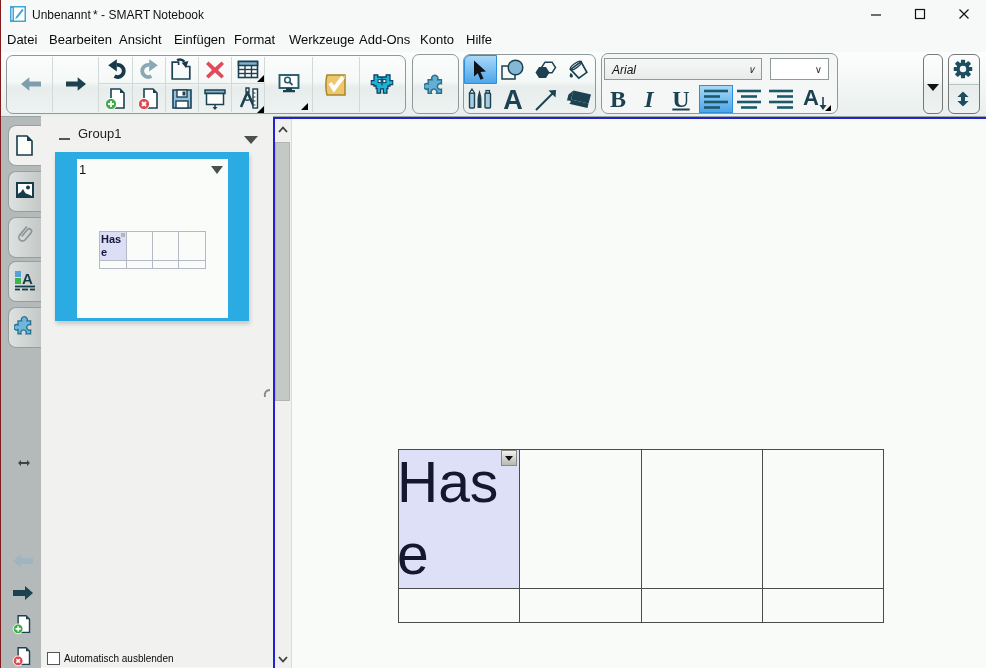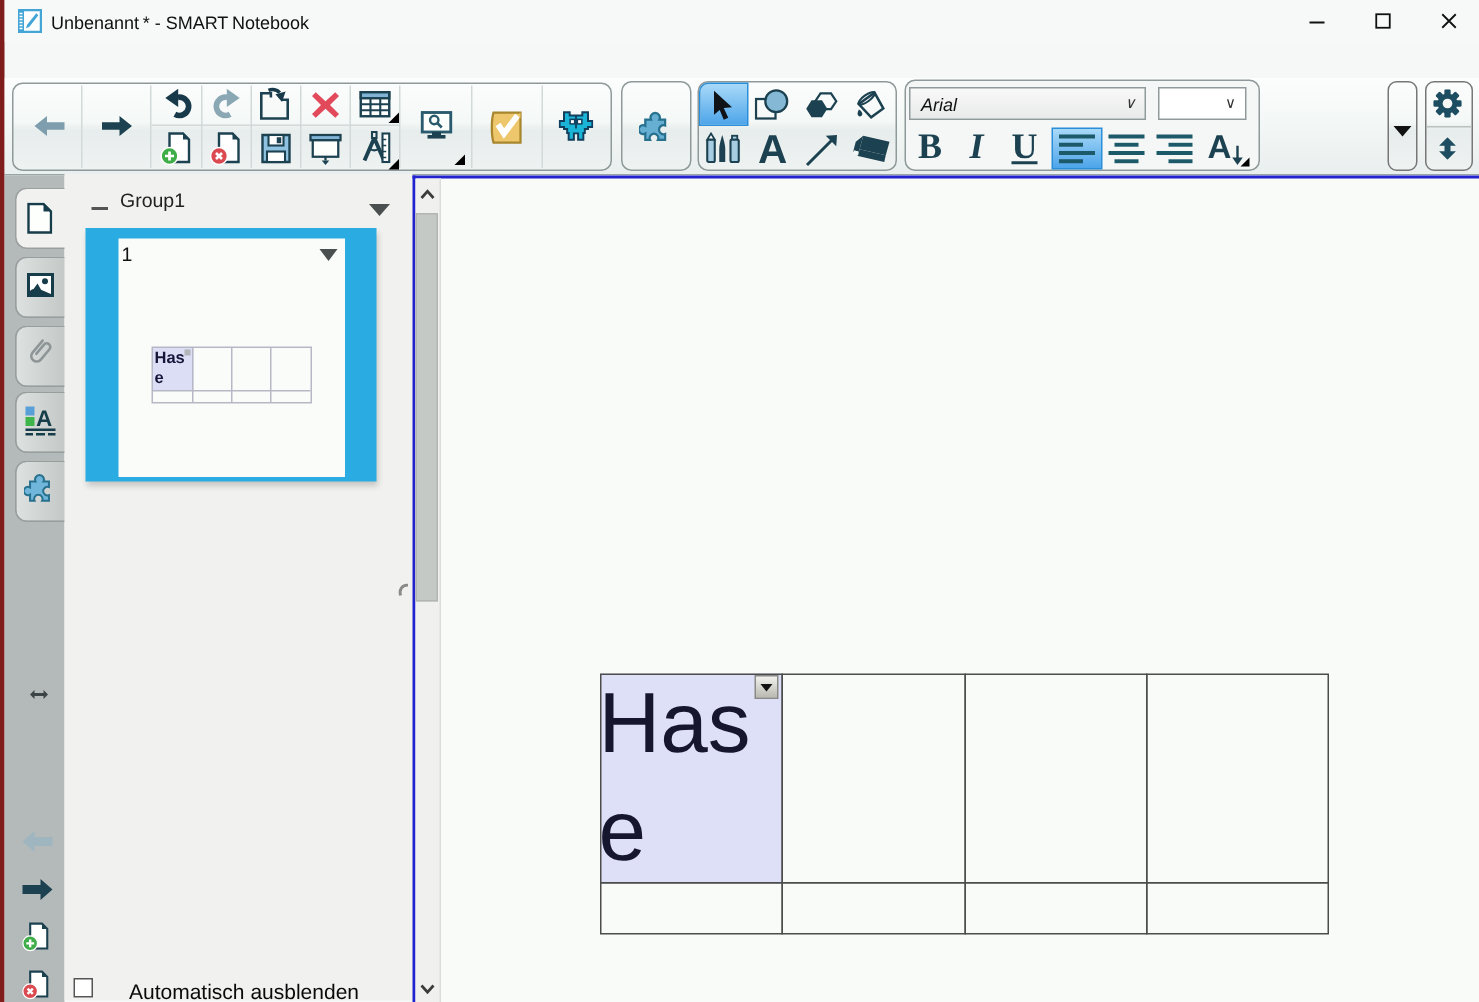--- a/index.html
+++ b/index.html
@@ -1,17 +1,17 @@
 <!DOCTYPE html>
 <html><head>
 <meta charset="utf-8">
 <style>
   html,body{margin:0;padding:0;}
   body{font-family:"Liberation Sans",sans-serif;}
-  #win{position:relative;width:986px;height:668px;overflow:hidden;background:#f6f8f7;border-left:3px solid #7f1d1d;box-sizing:border-box;}
+  #win{position:relative;width:986px;height:668px;overflow:hidden;background:#f6f8f7;border-left:1px solid #7f1d1d;box-sizing:border-box;}
   .abs{position:absolute;}
   
   #titlebar{position:absolute;left:0;top:0;width:986px;height:28px;background:#f7f9f8;}
   #title-ico{position:absolute;left:9px;top:6px;}
   #title-text{position:absolute;left:31px;top:8px;font-size:12px;color:#111;}
   
   #menubar{position:absolute;left:0;top:28px;width:986px;height:24px;background:#f7f9f8;border-bottom:1px solid #c9cdcc;}
   .mi{position:absolute;top:4px;font-size:13px;color:#0a0a0a;}
   
   #toolbar{position:absolute;left:0;top:52px;width:986px;height:64px;background:linear-gradient(#fcfefd,#e9efee);border-bottom:1px solid #9aa4a4;}
@@ -61,20 +61,31 @@
       <line x1="4" y1="10" x2="14" y2="10" stroke="#111" stroke-width="1.2"></line>
     </svg>
     <svg class="abs" style="left:910px;top:5px" width="18" height="18" viewBox="0 0 18 18">
       <rect x="4.5" y="4.5" width="9" height="9" fill="none" stroke="#111" stroke-width="1.2"></rect>
     </svg>
     <svg class="abs" style="left:954px;top:5px" width="18" height="18" viewBox="0 0 18 18">
       <path d="M4.5 4.5 L13.5 13.5 M13.5 4.5 L4.5 13.5" stroke="#111" stroke-width="1.2"></path>
     </svg>
   </div>
 
+  <div id="menubar">
+    <span class="mi" style="left:6px">Datei</span>
+    <span class="mi" style="left:48px">Bearbeiten</span>
+    <span class="mi" style="left:118px">Ansicht</span>
+    <span class="mi" style="left:173px">Einfügen</span>
+    <span class="mi" style="left:233px">Format</span>
+    <span class="mi" style="left:288px">Werkzeuge</span>
+    <span class="mi" style="left:358px">Add-Ons</span>
+    <span class="mi" style="left:419px">Konto</span>
+    <span class="mi" style="left:465px">Hilfe</span>
+  </div>
 
   <div id="toolbar">
 
     <div class="tgroup" style="left:5px;top:3px;width:400px;height:59px;"></div>
     <div class="vsep" style="left:51px;top:5px;height:55px;"></div>
     <div class="vsep" style="left:97px;top:5px;height:55px;"></div>
     <div class="vsep" style="left:131px;top:5px;height:55px;"></div>
     <div class="vsep" style="left:164px;top:5px;height:55px;"></div>
     <div class="vsep" style="left:197px;top:5px;height:55px;"></div>
     <div class="vsep" style="left:230px;top:5px;height:55px;"></div>
@@ -386,21 +397,21 @@
       <div class="abs" style="left:26px;top:28px;width:0;height:8px;border-left:1px solid #b6b8c6;"></div>
       <div class="abs" style="left:1px;top:1px;font-size:11px;font-weight:bold;line-height:13px;color:#16163a;">Has<br>e</div>
       <div class="abs" style="left:21px;top:1px;width:4px;height:4px;background:#aaa;opacity:0.8;"></div>
     </div>
 
     <svg class="abs" style="left:222px;top:273px" width="8" height="9" viewBox="0 0 8 9">
       <path d="M7 1 C3 1 1 4 2 8" fill="none" stroke="#8a8a8a" stroke-width="2"></path>
     </svg>
 
     <div class="abs" style="left:6px;top:536px;width:11px;height:11px;background:#fff;border:1px solid #555;"></div>
-    <span class="abs" style="left:23px;top:537px;font-size:14px;color:#0a0a0a;margin-left:20px;">Automatisch ausblenden</span>
+    <span class="abs" style="left:23px;top:537px;font-size:10px;color:#0a0a0a;">Automatisch ausblenden</span>
   </div>
 
   <div id="canvas">
     <div id="vscroll">
       <svg class="abs" style="left:3px;top:7px" width="10" height="7" viewBox="0 0 10 7">
         <path d="M1 6 L5 1.5 L9 6" fill="none" stroke="#3c3c3c" stroke-width="1.8"></path>
       </svg>
       <div id="vthumb"></div>
       <svg class="abs" style="left:3px;top:537px" width="10" height="7" viewBox="0 0 10 7">
         <path d="M1 1 L5 5.5 L9 1" fill="none" stroke="#3c3c3c" stroke-width="1.8"></path>

